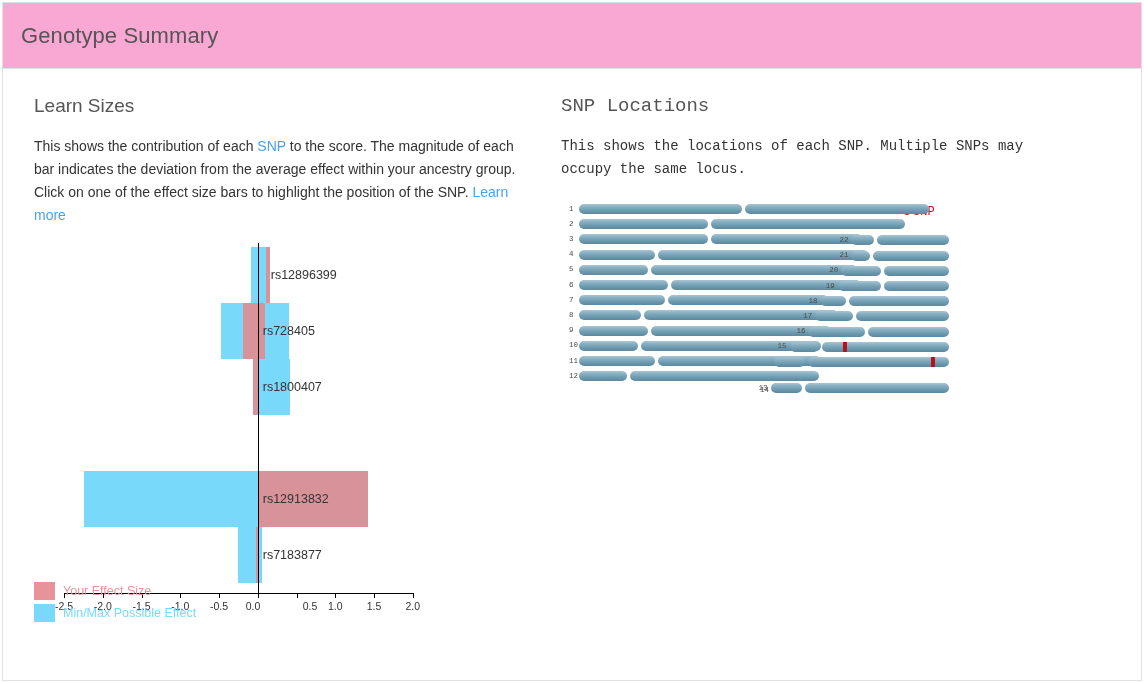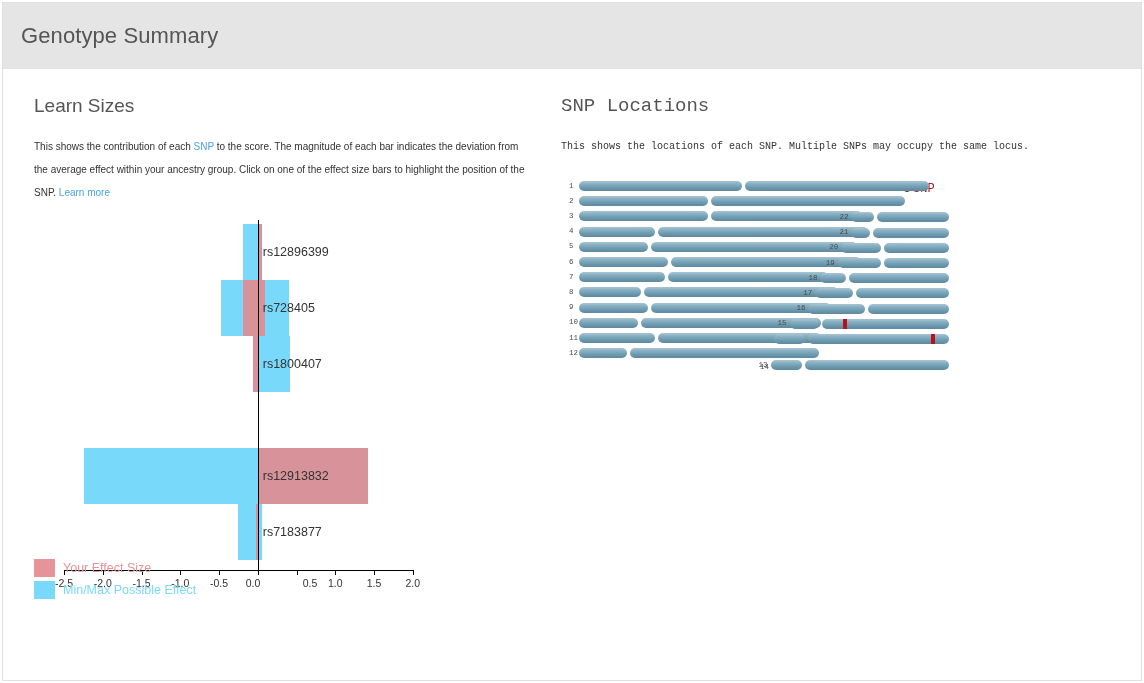--- a/index.html
+++ b/index.html
@@ -21,21 +21,21 @@
     top: 2px;
     width: 1140px;
     height: 679px;
     background: #ffffff;
     border: 1px solid #e0e0e0;
     box-sizing: border-box;
   }
 
   .card-header {
     height: 66px;
-    background: #e5e5e5;
+    background: #f9a8d4;
     border-bottom: 1px solid #e3e3e3;
     box-sizing: border-box;
     display: flex;
     align-items: center;
     padding-left: 18px;
   }
   .card-title {
     font-size: 22px;
     font-weight: 400;
     color: #555555;
@@ -62,21 +62,21 @@
     font-family: Liberation Mono, monospace;
   }
 
   .section-title {
     font-size: 19px;
     font-weight: 400;
     color: #555555;
     margin: 0 0 18px 0;
   }
   .section-desc {
-    font-size: 10px;
+    font-size: 14px;
     color: #333333;
     line-height: 23px;
     margin: 0;
     max-width: 500px;
   }
   .link {
     color: #4aa3e8;
     text-decoration: none;
     cursor: pointer;
   }
@@ -239,21 +239,21 @@
   </div>
 
   <div class="card-body">
 
     <div class="panel-left">
       <h2 class="section-title">Learn Sizes</h2>
       <p class="section-desc"><span>This shows the contribution of each </span><a class="link">SNP</a><span> to the score. The magnitude of each bar indicates the deviation from the average effect within your ancestry group. Click on one of the effect size bars to highlight the position of the SNP. </span><a class="link">Learn more</a></p>
 
       <div class="chart-wrap">
         <div class="plot" id="plot">
-            <div class="bar-row" style="left: 0px; top: 4px; width: 520px;">
+            <div class="bar-row" style="left: 8px; top: 4px; width: 520px;">
               <div class="bar-blue" style="left: 209.025px; width: 18.6px; background: rgb(121, 217, 251);"></div>
               <div class="bar-pink" style="left: 223.75px; width: 3.875px; background: rgb(215, 147, 153);"></div>
               <span class="bar-label" style="left: 228.75px;">rs12896399</span>
             </div>
             <div class="bar-row" style="left: 0px; top: 60px; width: 520px;">
               <div class="bar-blue" style="left: 187.325px; width: 67.425px; background: rgb(121, 217, 251);"></div>
               <div class="bar-pink" style="left: 209.025px; width: 22.475px; background: rgb(215, 147, 153);"></div>
               <span class="bar-label" style="left: 228.75px;">rs728405</span>
             </div>
             <div class="bar-row" style="left: 0px; top: 116px; width: 520px;">

